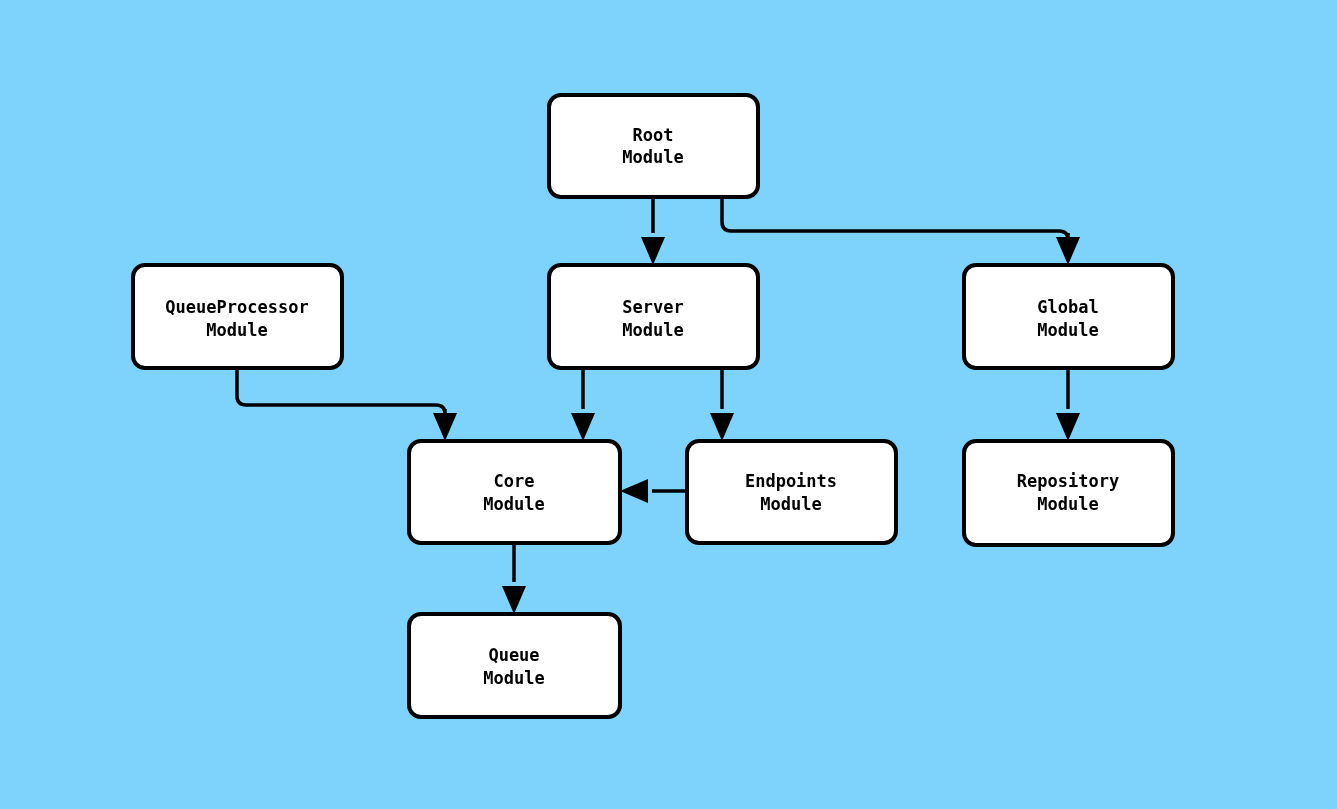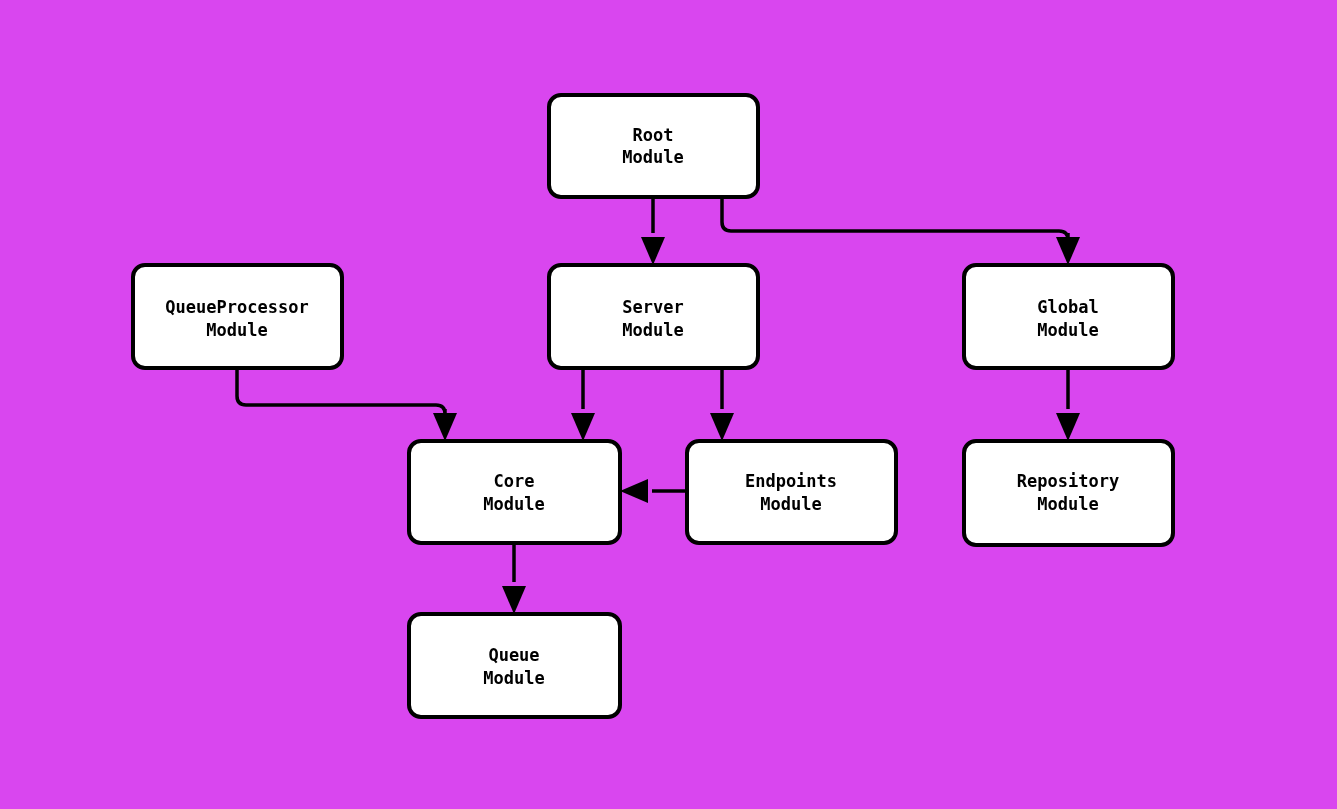--- a/index.html
+++ b/index.html
@@ -11,21 +11,21 @@
   body {
     width: 1337px;
     height: 809px;
     overflow: hidden;
     font-family: "DejaVu Sans Mono", "Liberation Mono", monospace;
   }
   #diagram-root {
     position: relative;
     width: 1337px;
     height: 809px;
-    background: #d946ef;
+    background: #7dd3fc;
   }
   svg.diagram-canvas {
     display: block;
     width: 1337px;
     height: 809px;
   }
   .node-box {
     fill: #ffffff;
     stroke: #000000;
     stroke-width: 4;

